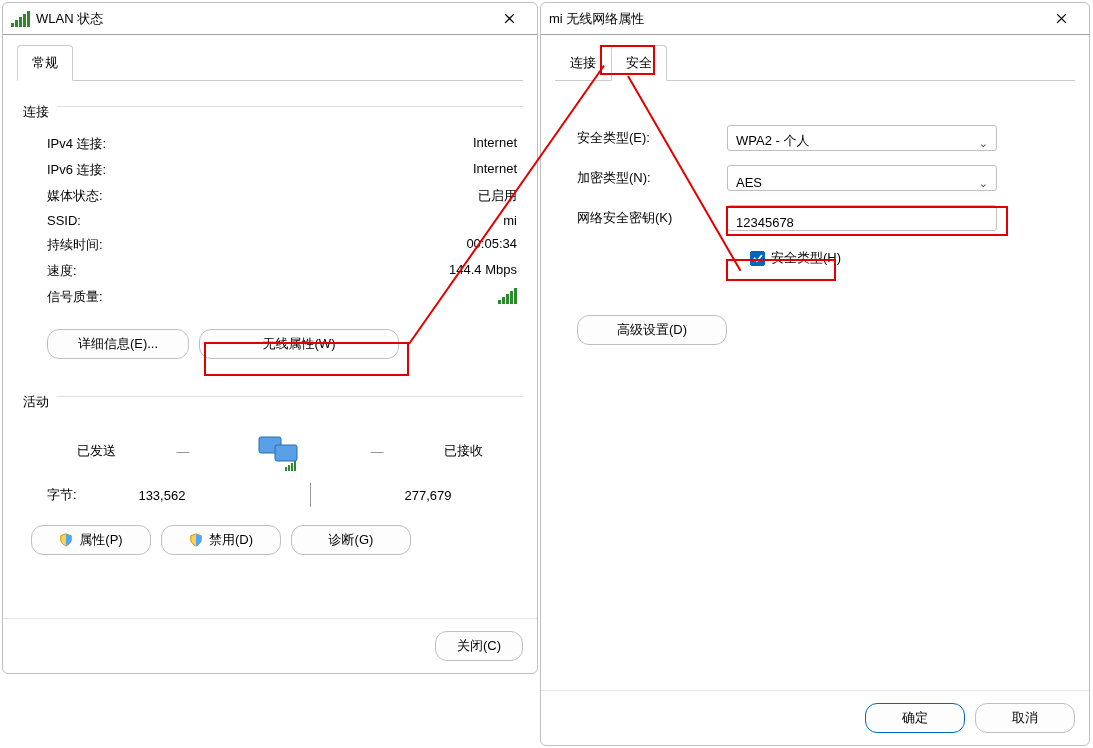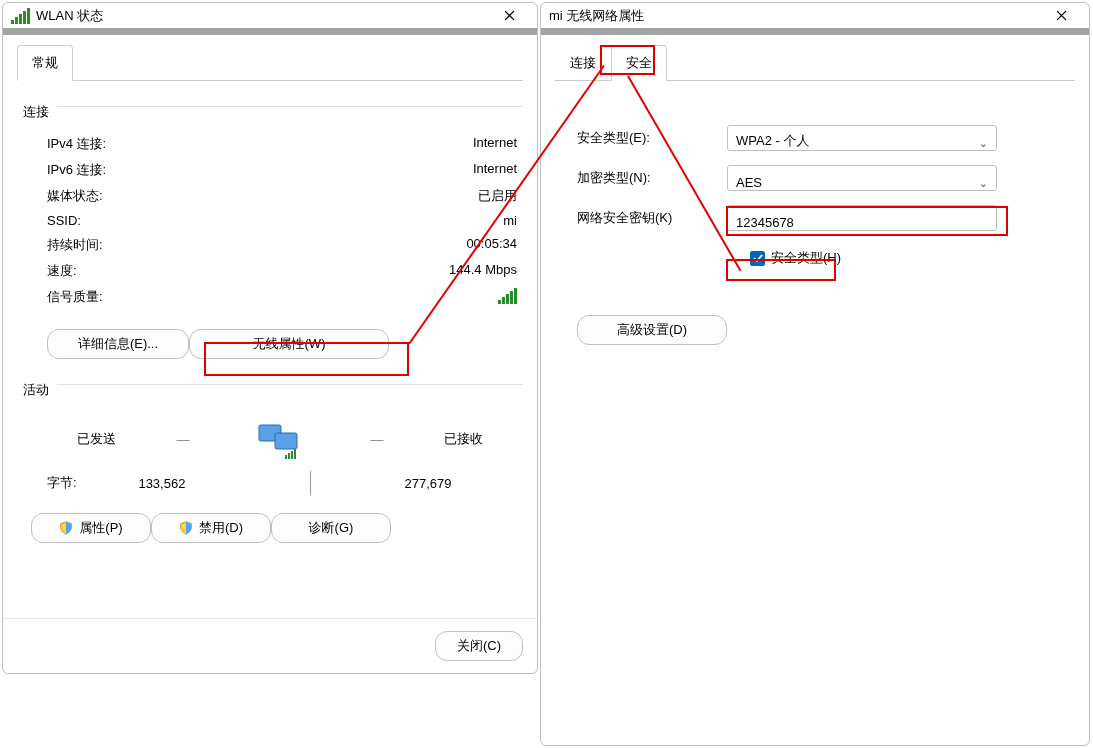--- a/index.html
+++ b/index.html
@@ -1,34 +1,34 @@
 <!DOCTYPE html>
 <html><head>
 <meta charset="utf-8">
 <style>
 *{box-sizing:border-box;font-family:"Segoe UI","Microsoft YaHei",sans-serif;font-size:13px;color:#000}
 body{margin:0;background:#fff;width:1093px;height:748px;position:relative;overflow:hidden}
 .dialog{position:absolute;background:#fff;border:1px solid #bfbfbf;border-radius:6px;display:flex;flex-direction:column}
-.titlebar{display:flex;align-items:center;height:32px;padding:0 8px;border-bottom:7px solid #a3a3a3}
+.titlebar{display:flex;align-items:center;height:32px;padding:0 8px;border-bottom:1px solid #a3a3a3}
 .titlebar .title{flex:1;font-size:13px}
 .close-btn{width:40px;height:28px;display:flex;align-items:center;justify-content:center;border-radius:4px;cursor:pointer}
 .close-btn svg{width:11px;height:11px}
 .body{flex:1;padding:10px 14px;position:relative}
 .tabstrip{display:flex;border-bottom:1px solid #ccc}
 .tab{padding:8px 14px;border:1px solid transparent;border-bottom:none;border-top-left-radius:4px;border-top-right-radius:4px;cursor:pointer;position:relative;background:#fff}
 .tab.active{border-color:#ccc;border-bottom:1px solid #fff;margin-bottom:-1px}
 .section-label{margin:22px 0 10px 6px;font-size:13px}
 .hr{height:1px;background:#e0e0e0;flex:1;margin-left:8px}
 .section-head{display:flex;align-items:center}
 .kv{display:flex;justify-content:space-between;padding:4px 6px 4px 30px}
 .kv .v{text-align:right}
 .signal-bars{display:inline-flex;align-items:flex-end;gap:1px;height:16px}
 .signal-bars span{display:inline-block;width:3px;background:#2b8a2b}
 .btn{display:inline-flex;align-items:center;justify-content:center;gap:6px;border:1px solid #bfbfbf;border-radius:12px;background:#fdfdfd;height:30px;padding:0 18px;cursor:pointer}
-.row-btns{display:flex;margin:18px 0 0 30px}
+.row-btns{display:flex;gap:10px;margin:18px 0 12px 30px}
 .row-btns .btn{flex:0 0 142px}
 .activity{display:flex;align-items:center;justify-content:space-between;padding:10px 40px 0 60px}
 .activity-center{width:60px;height:40px;display:flex;align-items:center;justify-content:center;position:relative}
 .bytes{display:flex;align-items:center;justify-content:space-between;padding:12px 40px 0 30px;font-size:13px}
 .bytes .sep{width:1px;height:24px;background:#999}
 .footer{display:flex;justify-content:flex-end;gap:10px;padding:12px 14px;border-top:1px solid #e5e5e5}
 .footer .btn{min-width:88px}
 .shield{width:14px;height:14px}
 .form-row{display:flex;align-items:center;margin:14px 0 0 22px}
 .form-row label{width:150px}
@@ -217,20 +217,24 @@
             <path d="M1 5 L4 8 L9 2" stroke="#fff" stroke-width="1.8" fill="none"></path>
           </svg>
       </div>
       <span>安全类型(H)</span>
     </div>
 
     <div class="adv-row">
       <div class="btn" style="min-width:150px">高级设置(D)</div>
     </div>
   </div>
+  <div class="footer">
+    <div class="btn" style="min-width:100px;border-color:#0067c0">确定</div>
+    <div class="btn" style="min-width:100px">取消</div>
+  </div>
 </div>
 
 <div class="annot" style="left:204px;top:342px;width:205px;height:34px"></div>
 <div class="annot" style="left:600px;top:45px;width:55px;height:30px"></div>
 <div class="annot" style="left:726px;top:206px;width:282px;height:30px"></div>
 <div class="annot" style="left:726px;top:259px;width:110px;height:22px"></div>
 <div class="annot-line" style="left:409px;top:343px;width:340px;transform:rotate(-55deg)"></div>
 <div class="annot-line" style="left:628px;top:75px;width:225px;transform:rotate(60deg)"></div>
 
 </body></html>

